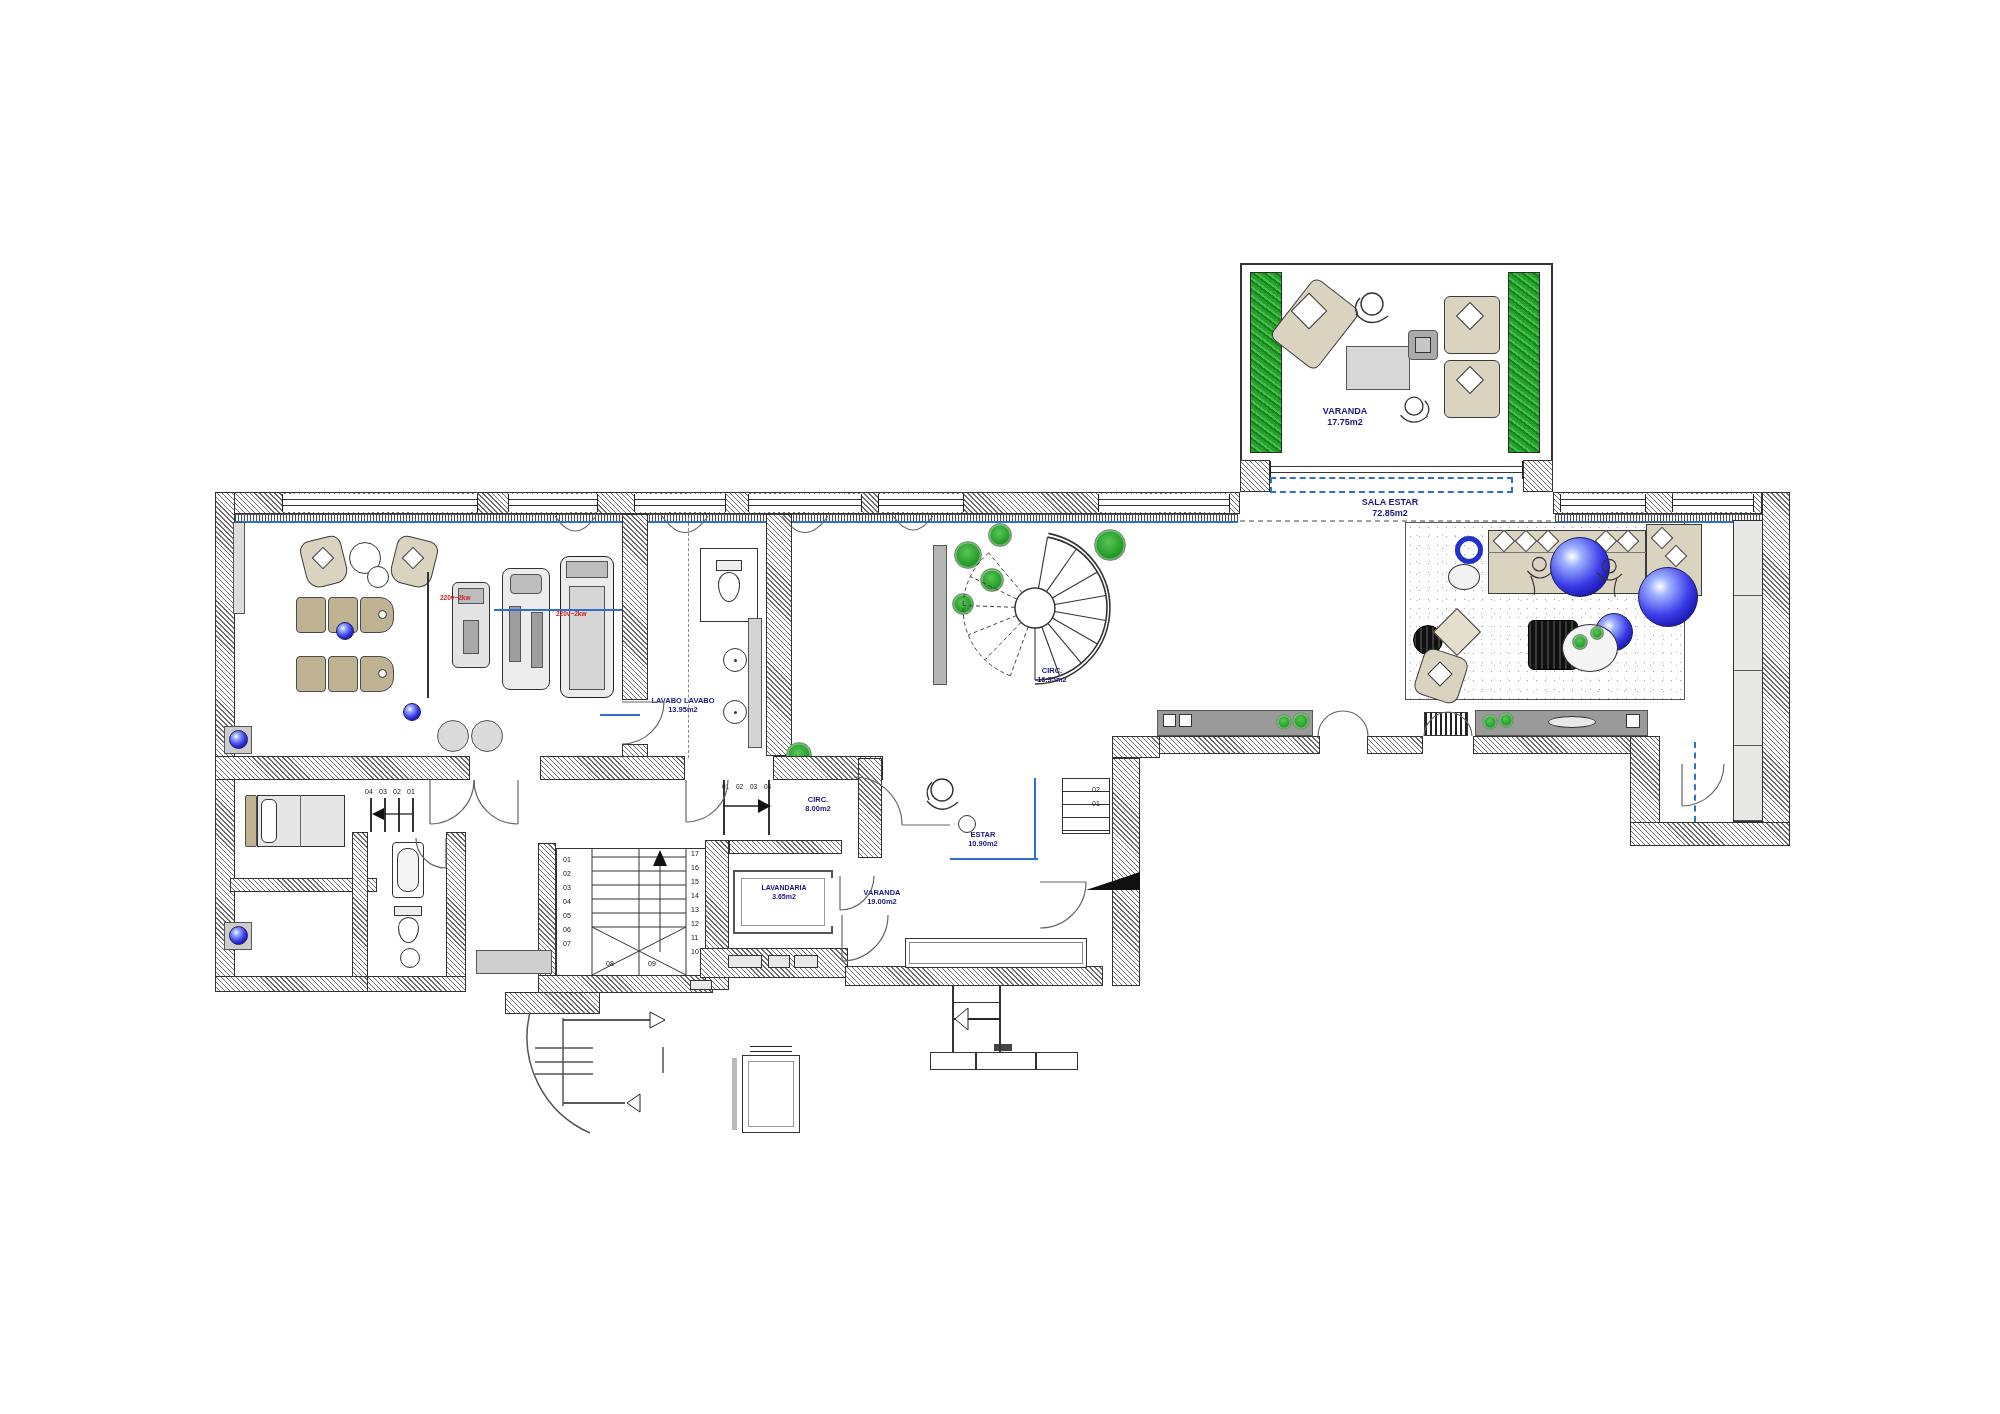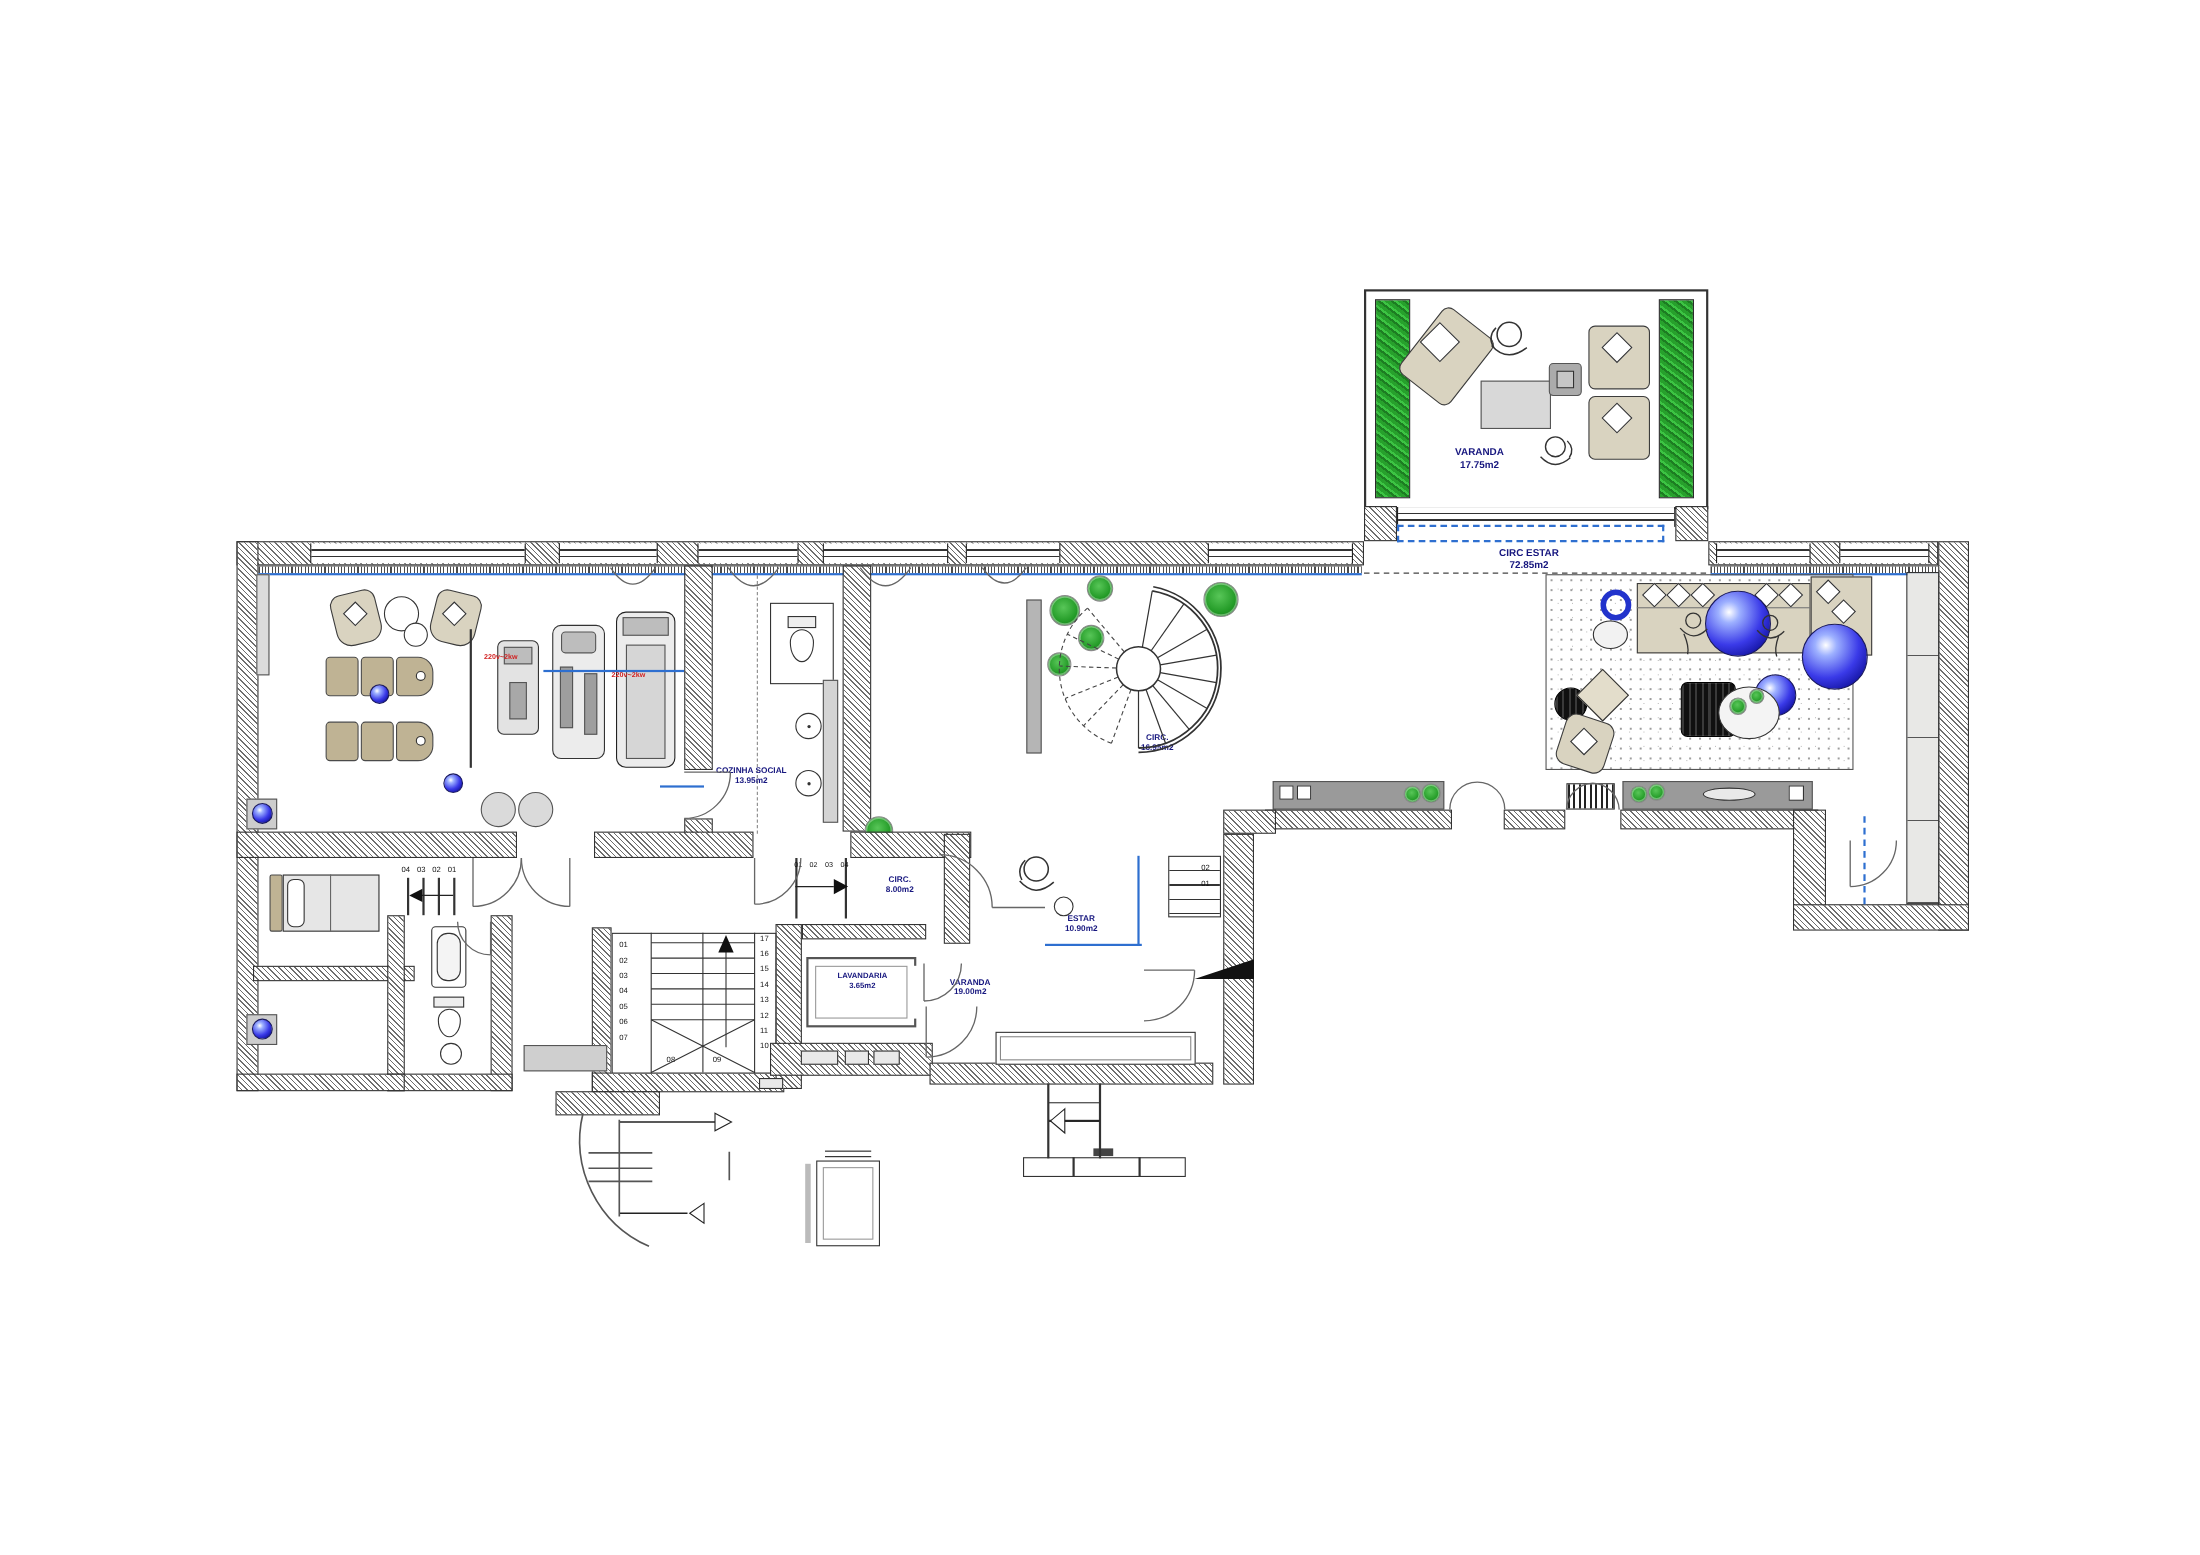--- a/index.html
+++ b/index.html
@@ -49,21 +49,21 @@
   <div class="rlabel" style="left:1298px;top:406px;width:94px;">
     <div>VARANDA</div>
     <div>17.75m2</div>
   </div>
 
   <div class="wall" style="left:1240px;top:460px;width:30px;height:32px;"></div>
   <div class="wall" style="left:1523px;top:460px;width:30px;height:32px;"></div>
   <div class="win" style="left:1270px;top:461px;width:253px;"></div>
   <div class="bdash" style="left:1270px;top:477px;width:243px;height:16px;"></div>
   <div class="rlabel" style="left:1295px;top:497px;width:190px;">
-    <div>CIRC ESTAR</div>
+    <div>SALA ESTAR</div>
     <div>72.85m2</div>
   </div>
 
   <div class="wall" style="left:215px;top:492px;width:1025px;height:22px;"></div>
   <div class="wall" style="left:1553px;top:492px;width:209px;height:22px;"></div>
   <div class="wall" style="left:1762px;top:492px;width:28px;height:354px;"></div>
   <div class="wall" style="left:215px;top:492px;width:20px;height:500px;"></div>
 
   <div class="win" style="left:282px;top:494px;width:196px;"></div>
   <div class="win" style="left:508px;top:494px;width:90px;"></div>
@@ -125,21 +125,21 @@
   <div class="abs" style="left:688px;top:518px;width:0;height:240px;border-left:1px dashed #888;"></div>
   <div class="whitef" style="left:700px;top:548px;width:58px;height:74px;border-width:1.2px;"></div>
   <div class="whitef" style="left:716px;top:560px;width:26px;height:11px;background:#eee;"></div>
   <div class="whitef" style="left:718px;top:572px;width:22px;height:30px;border-radius:50% 50% 50% 50%/40% 40% 60% 60%;"></div>
   <div class="whitef" style="left:723px;top:648px;width:24px;height:24px;border-radius:50%;border-width:1.4px;"></div>
   <div class="line" style="left:734px;top:659px;width:3px;height:3px;border-radius:50%;"></div>
   <div class="whitef" style="left:723px;top:700px;width:24px;height:24px;border-radius:50%;border-width:1.4px;"></div>
   <div class="line" style="left:734px;top:711px;width:3px;height:3px;border-radius:50%;"></div>
   <div class="grayf" style="left:748px;top:618px;width:14px;height:130px;background:#d4d4d4;"></div>
   <div class="rlabel sm" style="left:640px;top:696px;width:86px;">
-    <div>COZINHA SOCIAL</div>
+    <div>LAVABO LAVABO</div>
     <div>13.95m2</div>
   </div>
   <div class="plant" style="left:786px;top:742px;width:26px;height:26px;"></div>
 
   <div class="grayf" style="left:933px;top:545px;width:14px;height:140px;background:#b5b5b5;"></div>
   <div class="plant" style="left:954px;top:541px;width:28px;height:28px;"></div>
   <div class="plant" style="left:980px;top:568px;width:24px;height:24px;"></div>
   <div class="plant" style="left:952px;top:593px;width:22px;height:22px;"></div>
   <div class="plant" style="left:988px;top:523px;width:24px;height:24px;"></div>
   <div class="plant" style="left:1094px;top:529px;width:32px;height:32px;"></div>

